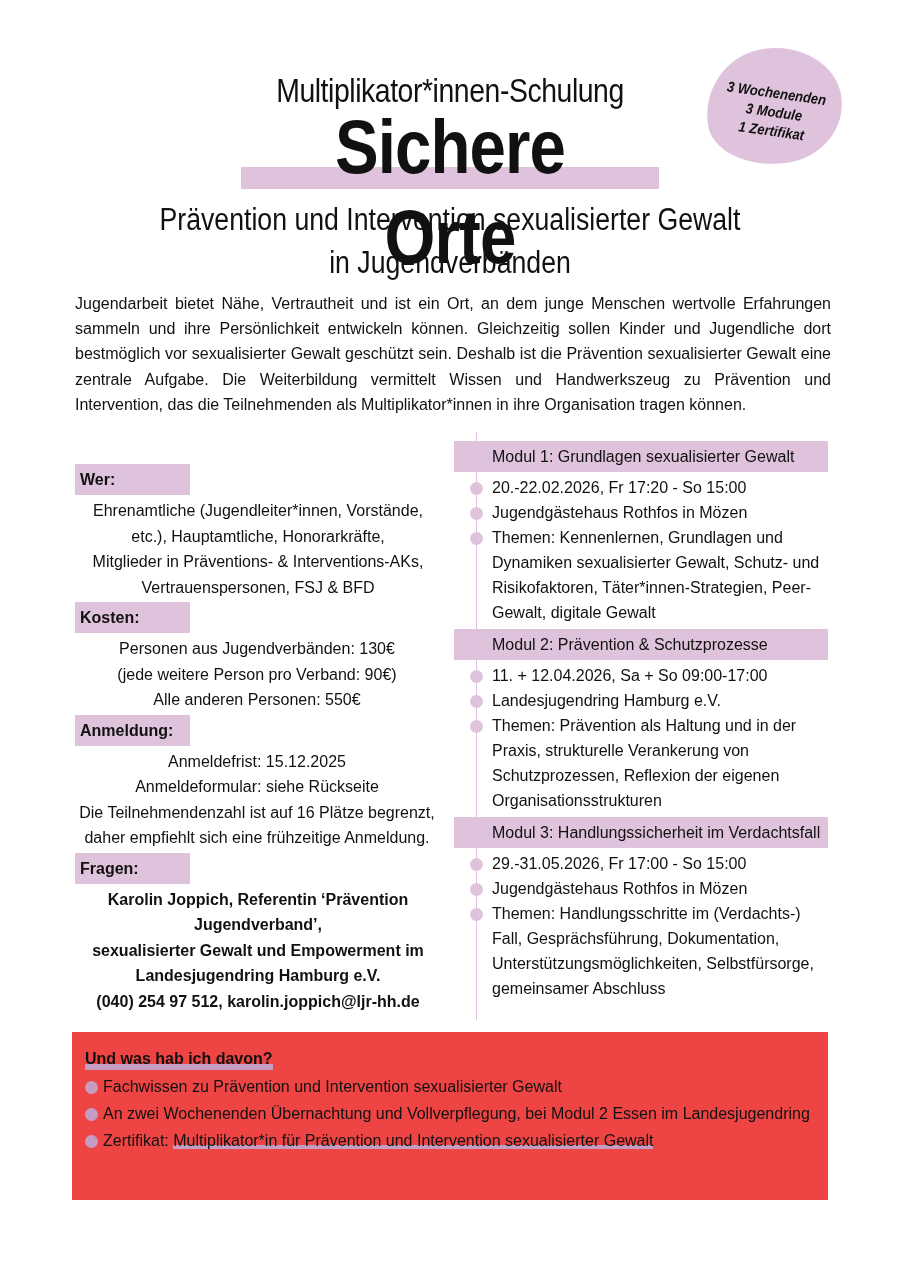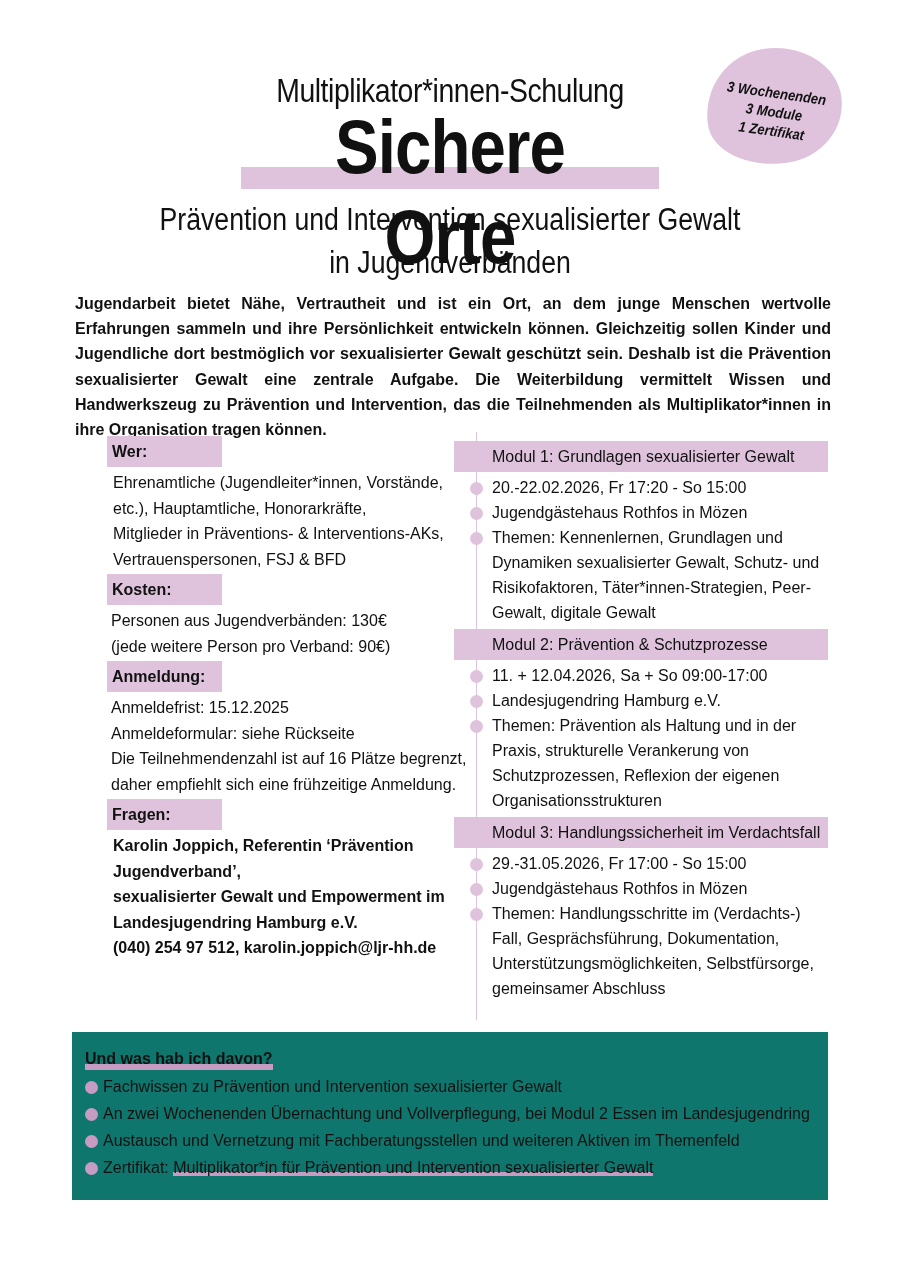--- a/index.html
+++ b/index.html
@@ -45,33 +45,32 @@
       position: absolute; left: 0; width: 900px; top: 198px;
       text-align: center; font-size: 31px; line-height: 43px;
       transform: scaleX(0.86); transform-origin: center;
     }
 
     
     .intro {
       position: absolute; left: 75px; top: 291px; width: 756px;
       font-size: 16px; line-height: 25.2px; text-align: justify;
       text-align-last: left;
-      font-weight: bold;
-    }
-
-    
-    .left-col { position: absolute; left: 75px; top: 436px; width: 360px; margin-left: 32px; }
+    }
+
+    
+    .left-col { position: absolute; left: 75px; top: 464px; width: 360px; }
     .section-head {
       display: block; width: 115px; height: 31px; background: #dfc3dc;
       font-weight: bold; font-size: 16px; line-height: 31px; padding-left: 5px;
     }
     .section-body {
       font-size: 16px; line-height: 25.5px; padding: 3px 0 2px 4px;
     }
-    .section-body .line { display: block; white-space: nowrap; }
+    .section-body .line { display: block; white-space: nowrap; text-align: center; }
 
     
     .timeline-line {
       position: absolute; left: 476px; top: 432px; width: 1px; height: 588px;
       background: #dfc3dc;
     }
     .right-col { position: absolute; left: 454px; top: 441px; width: 374px; }
     .module-head {
       height: 31px; background: #dfc3dc; font-size: 16px; line-height: 31px;
       padding-left: 38px; white-space: nowrap;
@@ -82,21 +81,21 @@
       position: relative; padding-left: 38px; font-size: 16px; line-height: 25px;
     }
     .module-list li .dot {
       position: absolute; left: 16px; top: 7px; width: 13px; height: 13px;
       border-radius: 50%; background: #dfc3dc;
     }
 
     
     .benefits {
       position: absolute; left: 72px; top: 1032px; width: 756px; height: 168px;
-      background: #0f766e; padding: 16px 0 0 13px;
+      background: #ef4444; padding: 16px 0 0 13px;
     }
     .benefits-title {
       display: inline-block; font-weight: bold; font-size: 16px; line-height: 22px;
       background: linear-gradient(to bottom, transparent 72%, #c69cc2 72%);
       margin-bottom: 3px;
     }
     .benefits-list { list-style: none; }
     .benefits-list li {
       position: relative; padding-left: 18px; font-size: 16px; line-height: 27px;
       white-space: nowrap;
@@ -140,20 +139,21 @@
       <span class="line">etc.), Hauptamtliche, Honorarkräfte,</span>
       <span class="line">Mitglieder in Präventions- &amp; Interventions-AKs,</span>
       <span class="line">Vertrauenspersonen, FSJ &amp; BFD</span>
     </div>
   </section>
   <section>
     <span class="section-head">Kosten:</span>
     <div class="section-body">
       <span class="line">Personen aus Jugendverbänden: 130€</span>
       <span class="line">(jede weitere Person pro Verband: 90€)</span>
+      <span class="line">Alle anderen Personen: 550€</span>
     </div>
   </section>
   <section>
     <span class="section-head">Anmeldung:</span>
     <div class="section-body">
       <span class="line">Anmeldefrist: 15.12.2025</span>
       <span class="line">Anmeldeformular: siehe Rückseite</span>
       <span class="line">Die Teilnehmendenzahl ist auf 16 Plätze begrenzt,</span>
       <span class="line">daher empfiehlt sich eine frühzeitige Anmeldung.</span>
     </div>
@@ -205,16 +205,15 @@
       <li><span class="dot"></span><span>Themen: Handlungsschritte im (Verdachts-) Fall, Gesprächsführung, Dokumentation, Unterstützungsmöglichkeiten, Selbstfürsorge, gemeinsamer Abschluss</span></li>
     </ul>
   </section>
 </div>
 
 <div class="benefits">
   <div class="benefits-title">Und was hab ich davon?</div>
   <ul class="benefits-list">
     <li><span class="dot"></span><span>Fachwissen zu Prävention und Intervention sexualisierter Gewalt</span></li>
     <li><span class="dot"></span><span>An zwei Wochenenden Übernachtung und Vollverpflegung, bei Modul 2 Essen im Landesjugendring</span></li>
-    <li><span class="dot"></span><span>Austausch und Vernetzung mit Fachberatungsstellen und weiteren Aktiven im Themenfeld</span></li>
     <li><span class="dot"></span><span>Zertifikat:</span> <span class="underline-hl">Multiplikator*in für Prävention und Intervention sexualisierter Gewalt</span></li>
   </ul>
 </div>
 
 </body></html>

